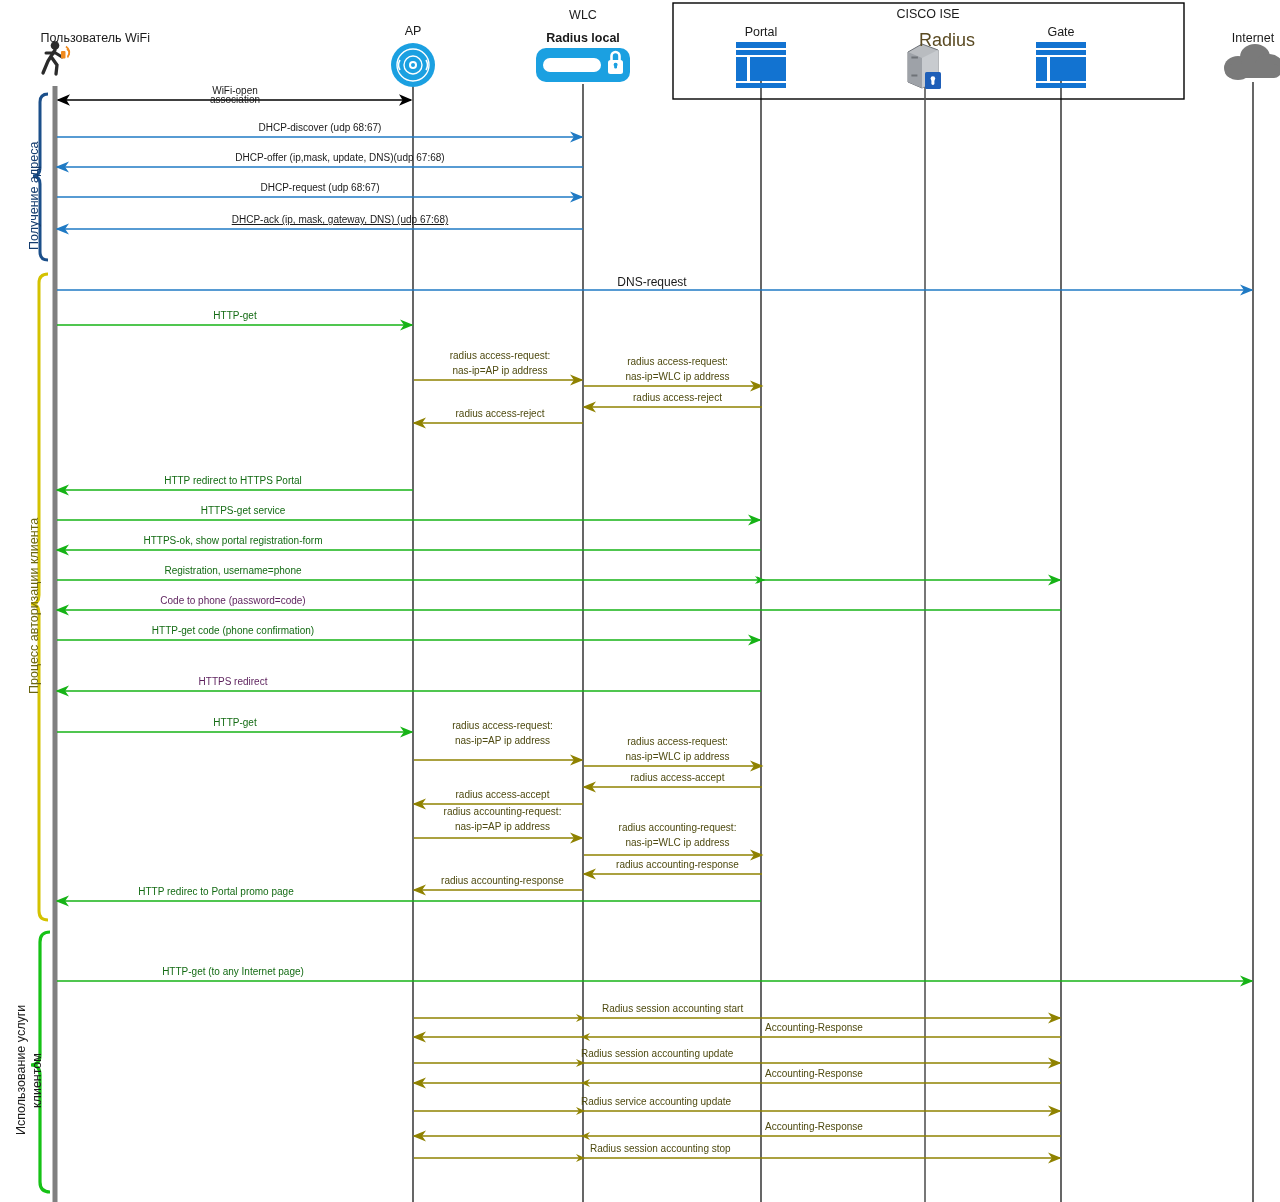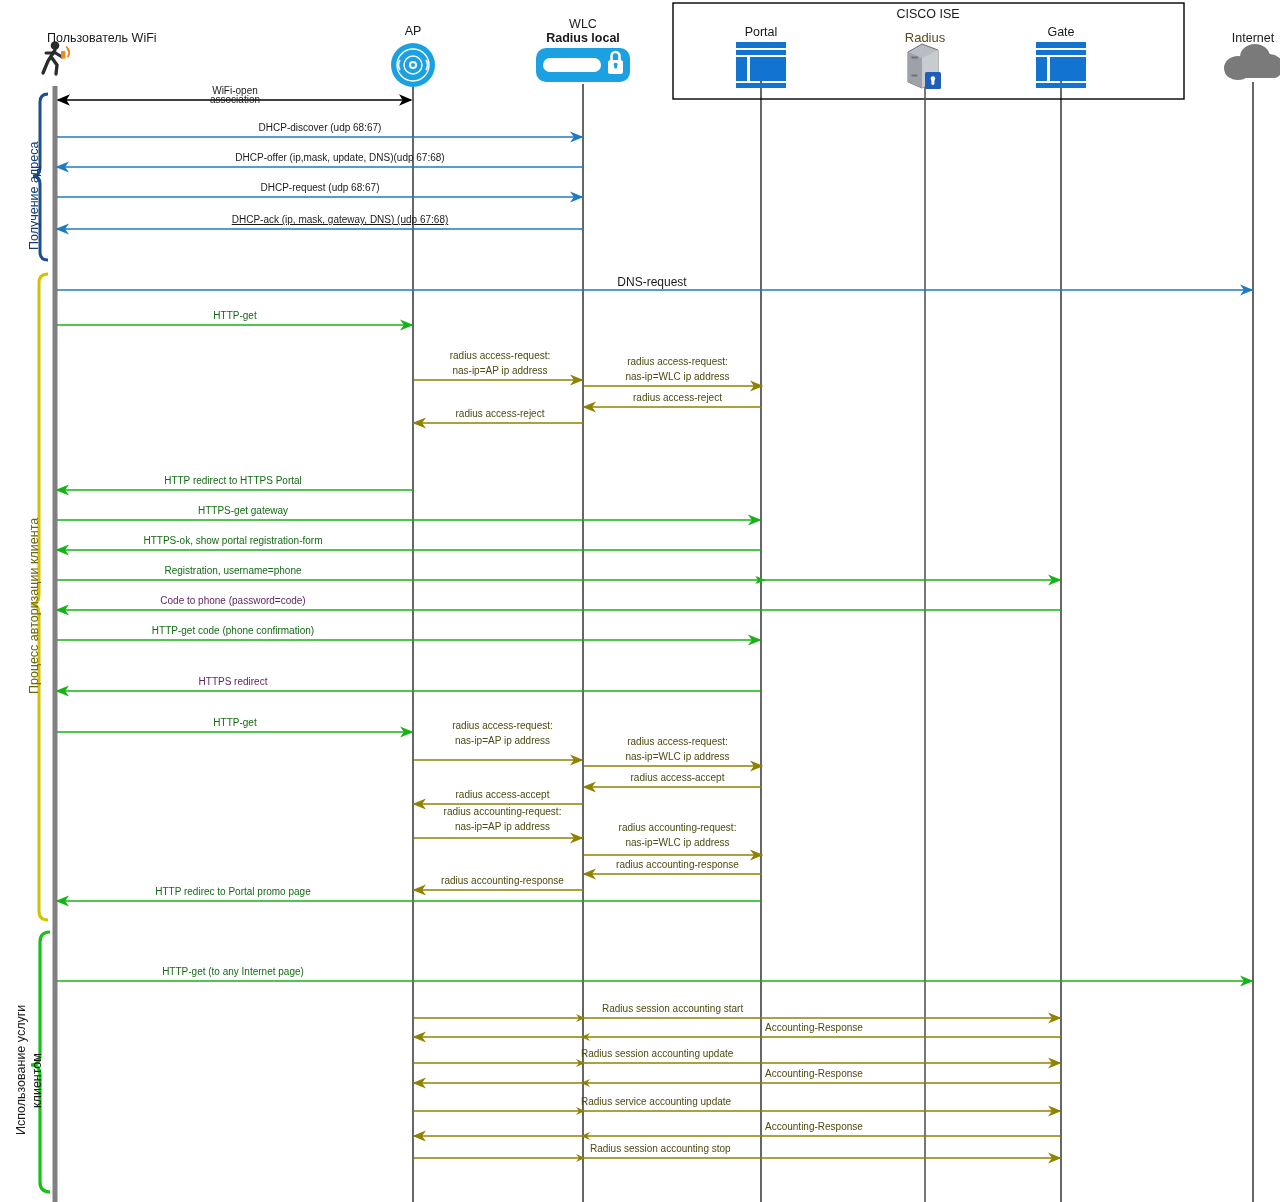--- a/index.html
+++ b/index.html
@@ -1,20 +1,20 @@
 <!DOCTYPE html>
 <html><head>
 <meta charset="utf-8">
 <style>
   html,body{margin:0;padding:0;background:#ffffff;}
   body{font-family:"Liberation Sans","DejaVu Sans",sans-serif;}
   #stage{position:relative;width:1280px;height:1202px;overflow:hidden;background:#fff;}
   #svgroot{position:absolute;left:0;top:0;width:1280px;height:1202px;}
   .hdr-label{position:absolute;font-size:12.5px;color:#1a1a1a;white-space:nowrap;text-align:center;}
-  .hdr-label.small{font-size:13px;}
+  .hdr-label.small{font-size:18px;text-align:right;}
   .msg{position:absolute;font-size:10px;white-space:nowrap;}
   .msg.green{color:#146b14;}
   .msg.olive{color:#4e4a10;}
   .msg.dark{color:#1a1a1a;}
   .msg.purple{color:#5b1f5b;}
   .msg.ctr{text-align:center;}
   .bracket-label{position:absolute;font-size:12.5px;white-space:nowrap;transform-origin:0 0;}
   .bracket-label.blue{color:#143c6e;}
   .bracket-label.olive{color:#6b6610;}
   .bracket-label.green{color:#1a1a1a;}
@@ -192,25 +192,25 @@
       <line x1="414" y1="1111" x2="1060" y2="1111" stroke="#8f8200" stroke-width="1.5" marker-end="url(#ah-olive)"></line>
       <polygon points="576,1107 585,1111 576,1115 579,1111" fill="#8f8200"></polygon>
       <line x1="1061" y1="1136" x2="414" y2="1136" stroke="#8f8200" stroke-width="1.5" marker-end="url(#ah-olive)"></line>
       <polygon points="590,1132 581,1136 590,1140 587,1136" fill="#8f8200"></polygon>
 
       <line x1="414" y1="1158" x2="1060" y2="1158" stroke="#8f8200" stroke-width="1.5" marker-end="url(#ah-olive)"></line>
       <polygon points="576,1154 585,1158 576,1162 579,1158" fill="#8f8200"></polygon>
     </g>
   </svg>
 
-  <div class="hdr-label" style="left:0px;top:31px;width:150px;text-align:left;padding-left:47px;">Пользователь WiFi</div>
+  <div class="hdr-label" style="left:0px;top:31px;width:150px;text-align:right;">Пользователь WiFi</div>
 
   <div class="hdr-label" style="left:383px;top:24px;width:60px;">AP</div>
 
-  <div class="hdr-label" style="left:533px;top:17px;width:100px;">WLC</div>
+  <div class="hdr-label" style="left:533px;top:8px;width:100px;">WLC</div>
   <div class="hdr-label" style="left:533px;top:31px;width:100px;font-weight:bold;">Radius local</div>
 
   <div class="hdr-label" style="left:828px;top:7px;width:200px;">CISCO ISE</div>
 
   <div class="hdr-label" style="left:711px;top:25px;width:100px;">Portal</div>
   <div class="hdr-label small" style="left:875px;top:30px;width:100px;color:#5a4a22;">Radius</div>
   <div class="hdr-label" style="left:1011px;top:25px;width:100px;">Gate</div>
   <div class="hdr-label" style="left:1203px;top:31px;width:100px;">Internet</div>
 
   <div class="bracket-label blue" style="left:27px;top:250px;transform:rotate(-90deg);">Получение адреса</div>
@@ -233,21 +233,21 @@
   <div class="msg olive ctr" style="left:420px;top:350px;width:160px;">radius access-request:</div>
   <div class="msg olive ctr" style="left:420px;top:365px;width:160px;">nas-ip=AP ip address</div>
 
   <div class="msg olive ctr" style="left:590px;top:356px;width:175px;">radius access-request:</div>
   <div class="msg olive ctr" style="left:590px;top:371px;width:175px;">nas-ip=WLC ip address</div>
 
   <div class="msg olive ctr" style="left:590px;top:392px;width:175px;">radius access-reject</div>
   <div class="msg olive ctr" style="left:420px;top:408px;width:160px;">radius access-reject</div>
 
   <div class="msg green ctr" style="left:93px;top:475px;width:280px;">HTTP redirect  to HTTPS Portal</div>
-  <div class="msg green ctr" style="left:103px;top:505px;width:280px;">HTTPS-get gateway</div>
+  <div class="msg green ctr" style="left:103px;top:505px;width:280px;">HTTPS-get service</div>
   <div class="msg green ctr" style="left:93px;top:535px;width:280px;">HTTPS-ok, show portal registration-form</div>
   <div class="msg green ctr" style="left:93px;top:565px;width:280px;">Registration, username=phone</div>
   <div class="msg purple ctr" style="left:93px;top:595px;width:280px;">Code to phone (password=code)</div>
   <div class="msg green ctr" style="left:93px;top:625px;width:280px;">HTTP-get code (phone confirmation)</div>
   <div class="msg purple ctr" style="left:93px;top:676px;width:280px;">HTTPS  redirect</div>
 
   <div class="msg green ctr" style="left:155px;top:717px;width:160px;">HTTP-get</div>
 
   <div class="msg olive ctr" style="left:420px;top:720px;width:165px;">radius access-request:</div>
   <div class="msg olive ctr" style="left:420px;top:735px;width:165px;">nas-ip=AP ip address</div>
@@ -260,21 +260,21 @@
 
   <div class="msg olive ctr" style="left:415px;top:806px;width:175px;">radius accounting-request:</div>
   <div class="msg olive ctr" style="left:415px;top:821px;width:175px;">nas-ip=AP ip address</div>
 
   <div class="msg olive ctr" style="left:585px;top:822px;width:185px;">radius accounting-request:</div>
   <div class="msg olive ctr" style="left:585px;top:837px;width:185px;">nas-ip=WLC ip address</div>
 
   <div class="msg olive ctr" style="left:585px;top:859px;width:185px;">radius accounting-response</div>
   <div class="msg olive ctr" style="left:415px;top:875px;width:175px;">radius accounting-response</div>
 
-  <div class="msg green ctr" style="left:93px;top:886px;width:280px;">HTTP redirec to Portal promo page</div>
+  <div class="msg green ctr" style="left:76px;top:886px;width:280px;">HTTP redirec to Portal promo page</div>
 
   <div class="msg green ctr" style="left:93px;top:966px;width:280px;">HTTP-get (to any Internet page)</div>
 
   <div class="msg olive" style="left:590px;top:1003px;padding-left:12px;">Radius session accounting start</div>
   <div class="msg olive" style="left:765px;top:1022px;">Accounting-Response</div>
   <div class="msg olive" style="left:581px;top:1048px;">Radius session accounting update</div>
   <div class="msg olive" style="left:765px;top:1068px;">Accounting-Response</div>
   <div class="msg olive" style="left:581px;top:1096px;">Radius service accounting update</div>
   <div class="msg olive" style="left:765px;top:1121px;">Accounting-Response</div>
   <div class="msg olive" style="left:590px;top:1143px;">Radius session accounting stop</div>

